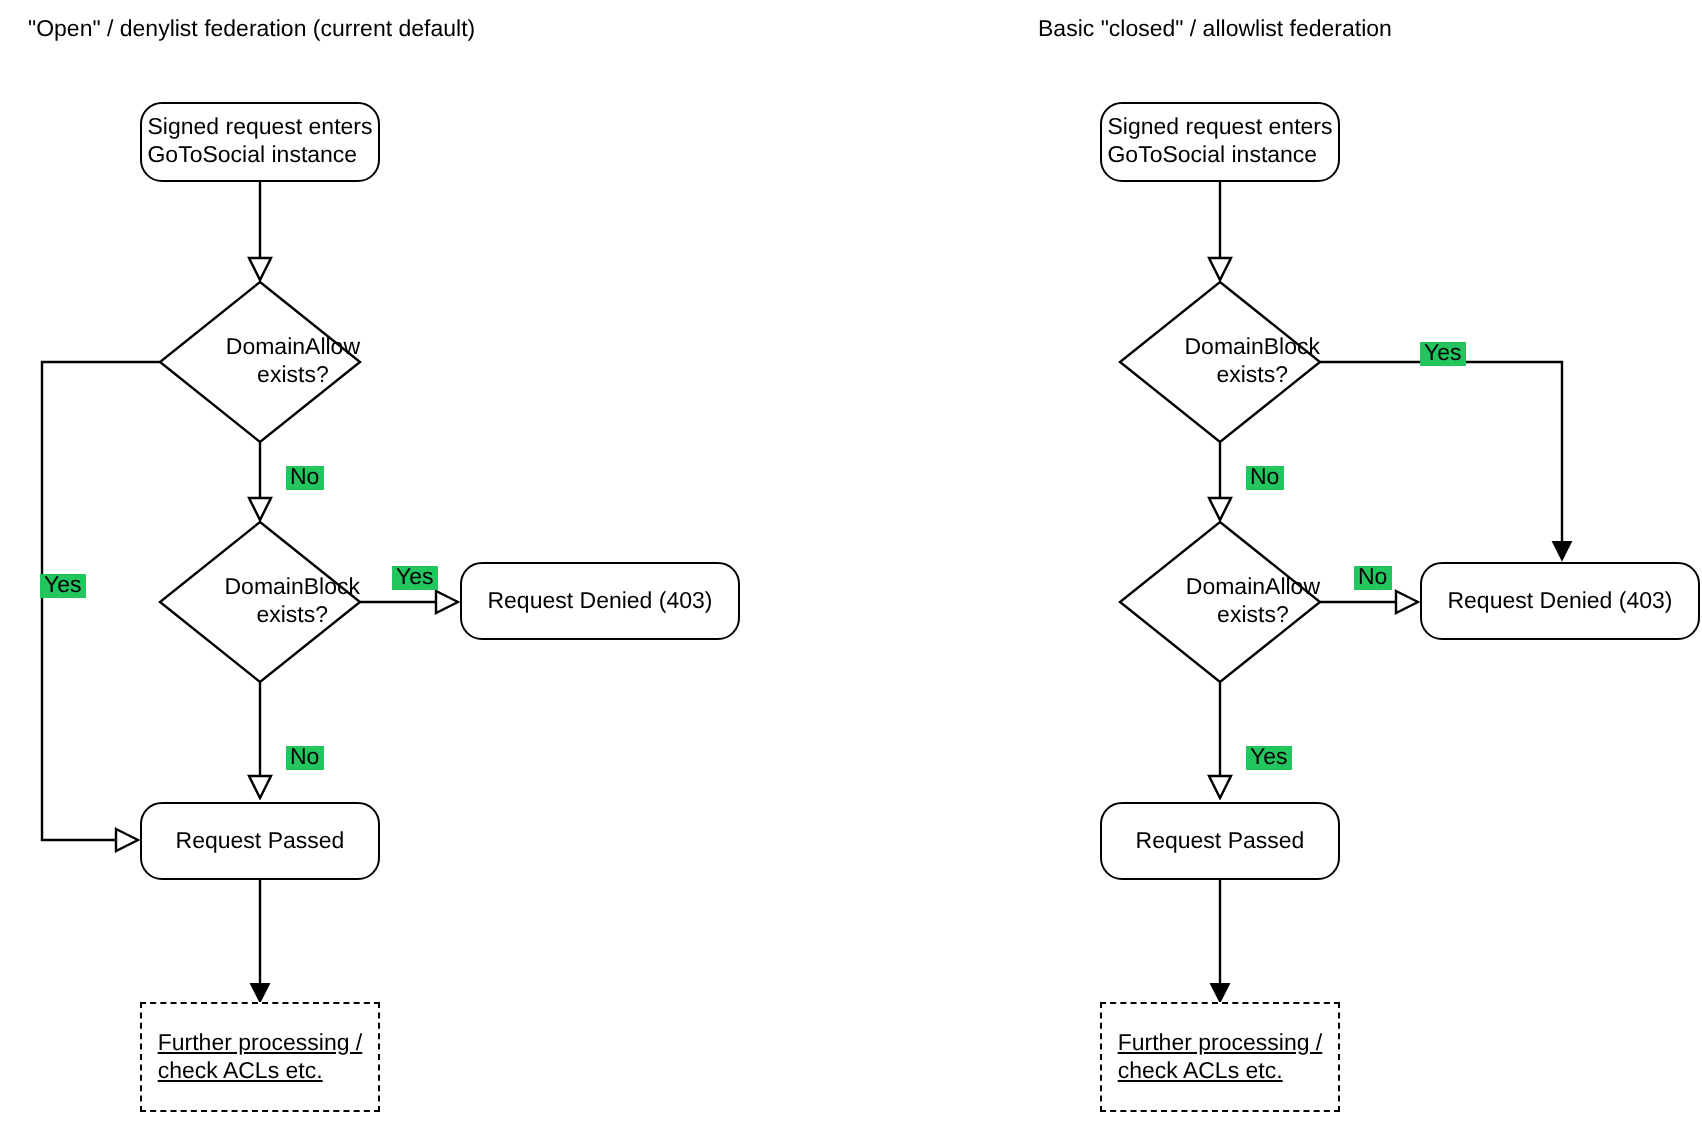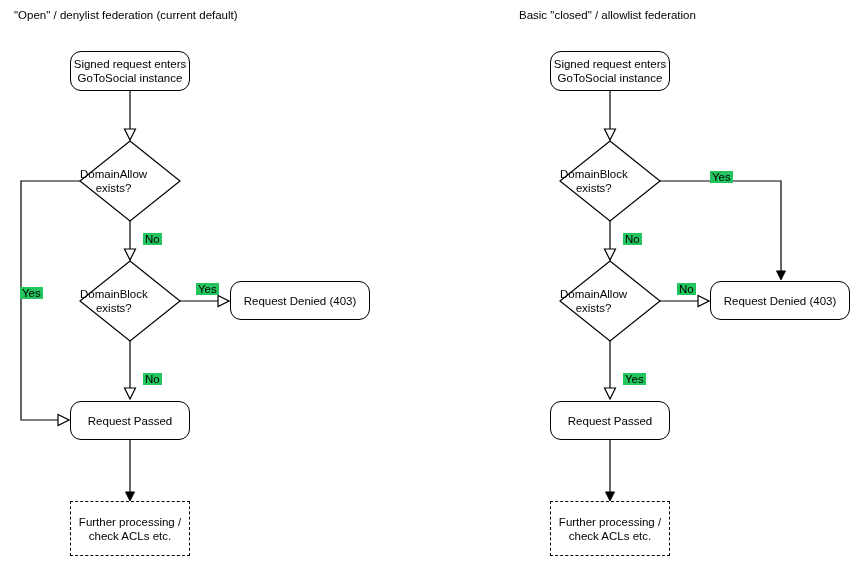--- a/index.html
+++ b/index.html
@@ -26,33 +26,33 @@
     font-size: 11.5px;
     color: #000;
     white-space: nowrap;
   }
   .node {
     position: absolute;
     box-sizing: border-box;
     display: flex;
     align-items: center;
     justify-content: center;
-    text-align: center;
     font-size: 11.5px;
     line-height: 14px;
     color: #000;
     background: #ffffff;
   }
   .node.rounded {
     border: 1.2px solid #000;
     border-radius: 11px;
   }
   .node.dashed {
     border: 1.3px dashed #000;
     border-radius: 0;
+    text-decoration: underline;
   }
   .node-label { white-space: pre-line; }
   .edge-label {
     position: absolute;
     font-size: 11.5px;
     color: #000;
     background: #22c55e;
     padding: 0 2px;
     white-space: nowrap;
   }
@@ -75,21 +75,21 @@
   }
   .dia-text {
     position: absolute;
     font-size: 11.5px;
     line-height: 14px;
     text-align: center;
     white-space: pre-line;
     color: #000;
     display: flex;
     align-items: center;
-    justify-content: flex-start;
+    justify-content: flex-end;
   }
 </style>
 </head>
 <body>
 
 <div id="canvas">
 
   <div class="diagram-title" style="left:14px; top:9px;">"Open" / denylist federation (current default)</div>
 
   <div class="diagram-title" style="left:519px; top:9px;">Basic "closed" / allowlist federation</div>

